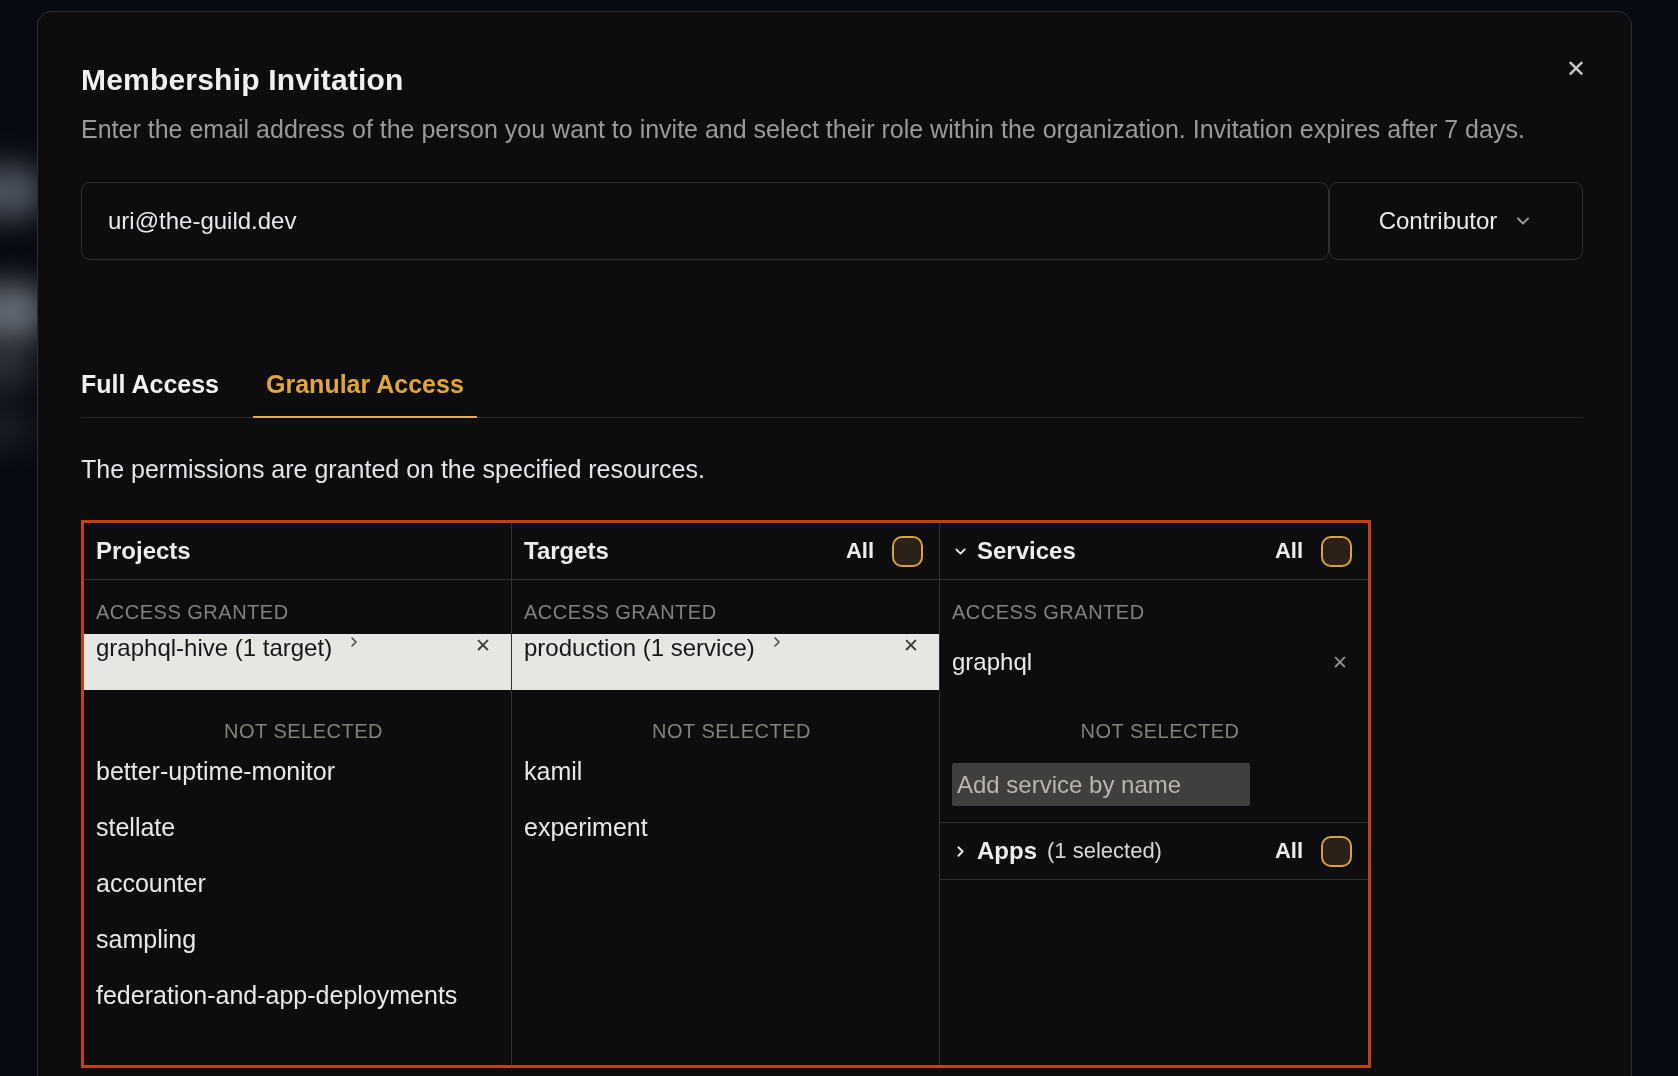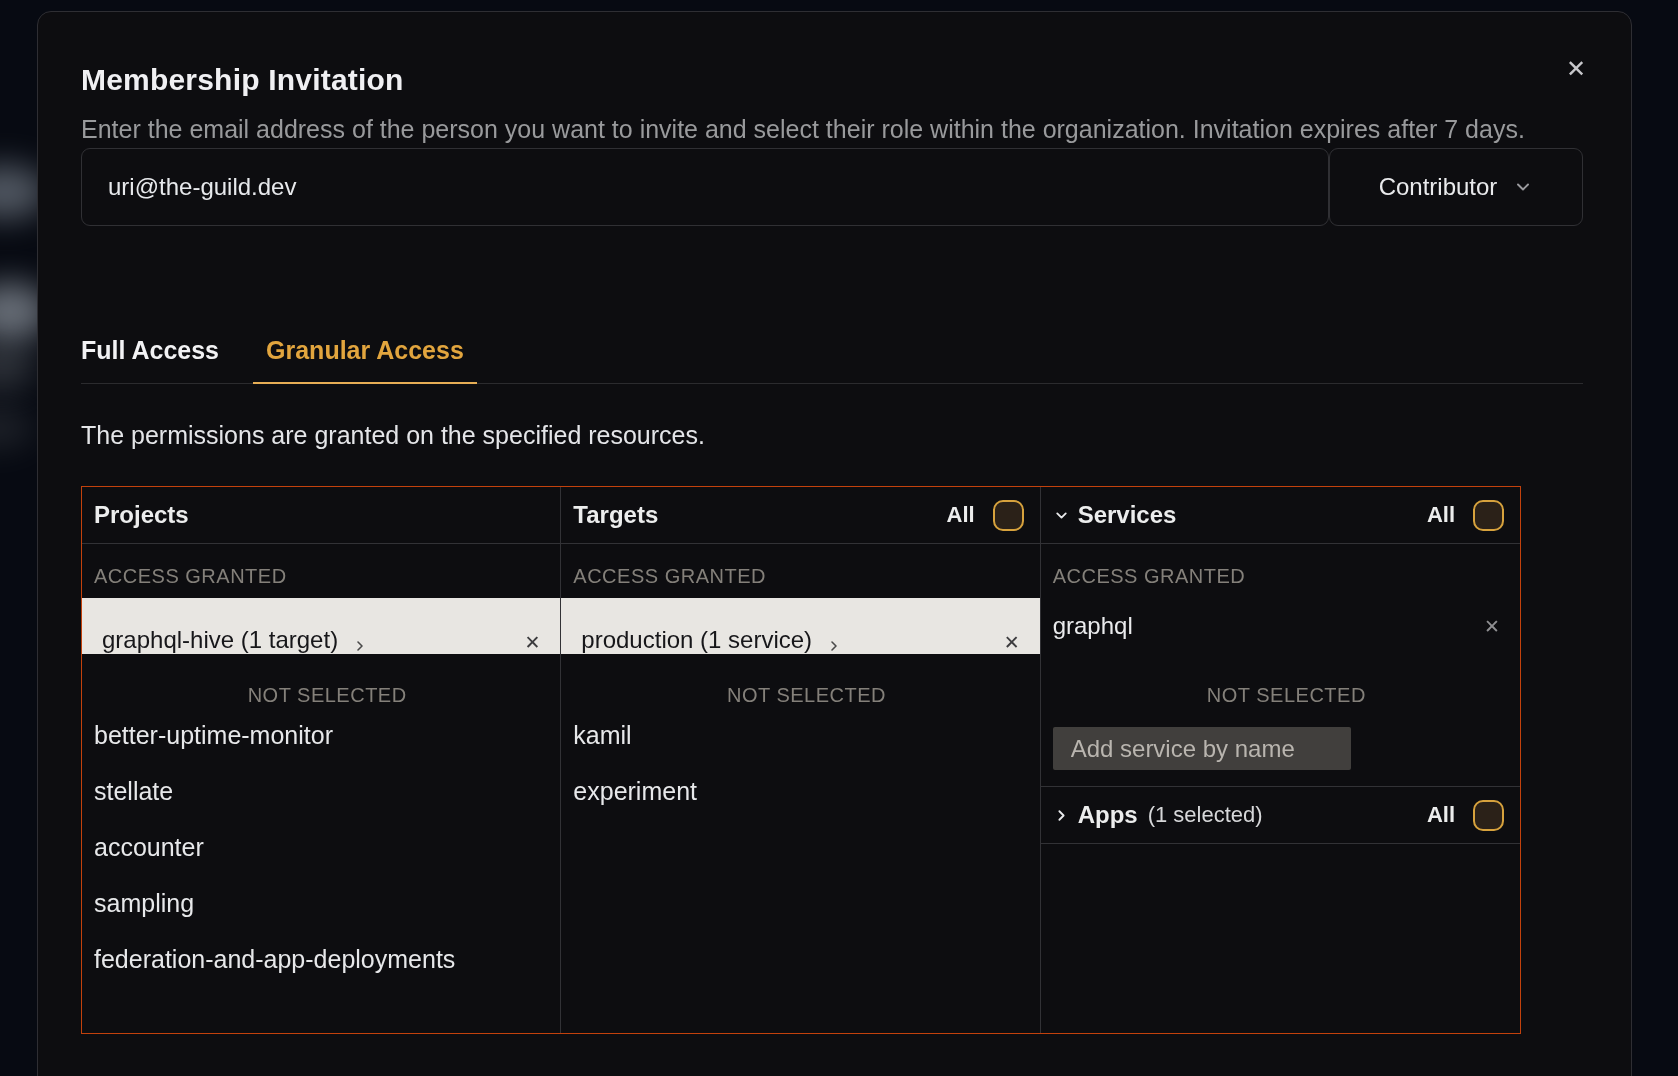--- a/index.html
+++ b/index.html
@@ -19,73 +19,73 @@
            padding:51px 50px 0 43px; }
 
   .close-btn { position:absolute; top:40px; right:38px; width:34px; height:34px;
                background:none; border:none; color:#c7c7cb; font-size:24px; line-height:34px;
                text-align:center; cursor:pointer; font-family:inherit; }
 
   h1.title { font-size:30px; font-weight:bold; color:#f0f0f3; letter-spacing:.2px; }
 
   .desc { margin-top:13px; width:1502px; font-size:25px; line-height:38px; color:#999a9c; }
 
-  .email-row { display:flex; width:1502px;align-items:flex-end; }
+  .email-row { margin-top:34px; display:flex; width:1502px;align-items:flex-end; }
   .email-input { flex:1; height:78px; background:transparent; border:1px solid #303034;
                  border-radius:9px; color:#e7e9ec; font-size:24px; padding:0 26px;
                  font-family:inherit; outline:none; }
   .role-select { width:254px; height:78px; background:transparent; border:1px solid #303034;
                  border-radius:9px; color:#e9eaec; font-size:24px; display:flex;
                  align-items:center; justify-content:center; gap:16px; cursor:pointer;
                  font-family:inherit; }
   .role-select .chev { color:#9a9a9e; display:flex; }
 
   .tabs { margin-top:110px; width:1502px; border-bottom:1px solid #2b2b2e; display:flex; }
   .tab { font-size:25px; font-weight:bold; padding:0 0 17px 0; margin-right:34px;
          color:#f2f2f4; cursor:pointer; }
   .tab.active { color:#e2a53e; border-bottom:2px solid #e6ad55; margin-bottom:-1px;
                 padding-left:13px; padding-right:13px; }
 
   .note { margin-top:37px; font-size:25px; color:#e4e5e8; }
 
-  .panel { margin-top:36px; width:1440px; height:548px; border:1px solid #c2410c;
+  .panel { margin-top:36px; width:1290px; height:548px; border:3px solid #c2410c;
            display:grid; grid-template-columns:1fr 1fr 1fr; overflow:hidden; }
   .col { border-right:1px solid #323236; overflow:hidden; }
   .col:last-child { border-right:none; }
   .col-header { height:57px; border-bottom:1px solid #323236; display:flex;
                 align-items:center; padding:0 16px 0 12px; }
   .col-title { font-size:24px; font-weight:bold; color:#eceded; }
   .hspacer { flex:1; }
   .all-wrap { display:flex; align-items:center; gap:18px;font-weight:bold; }
   .all-label { font-size:22px; color:#eceded; }
   .checkbox { width:31px; height:31px; border:2px solid #d7a23d; border-radius:10px;
               background:#2b2118; cursor:pointer; }
 
   .section-label { margin:21px 0 0 12px; font-size:20px; color:#84807a; letter-spacing:.5px; }
 
   .row-selected { margin-top:10px; height:56px; background:#e8e6e2; display:flex;
-                  align-items:flex-end; padding:0 20px 0 20px; cursor:pointer; }
+                  align-items:flex-start; padding:0 20px 0 12px; cursor:pointer; }
   .row-selected .row-label { font-size:24px; color:#17171a; }
   .row-selected .chev-r { color:#4a4a4a; margin-left:14px; display:flex; }
   .remove-x { background:none; border:none; font-size:19px; color:#3c3c3e; cursor:pointer;
               font-family:inherit; }
 
   .row-plain { margin-top:10px; height:56px; display:flex; align-items:center;
                padding:0 20px 0 12px; cursor:pointer; }
   .row-plain .row-label { font-size:24px; color:#e9eaec; }
   .remove-x.on-dark { color:#8f8f92; }
 
   .ns-label { margin-top:30px;text-align:center; }
   .item { height:56px; display:flex; align-items:center; padding-left:12px;
           font-size:25px; color:#e7e8ea; cursor:pointer; }
   .item:first-of-type { margin-top:8px; }
 
   .svc-input { display:block; margin:20px 0 0 12px; width:298px; height:43px;
                background:#413f3d; border:none; border-radius:2px; font-size:24px;
-               color:#c7c3bd; padding:0 8px 0 18px; font-family:inherit; outline:none; }
+               color:#c7c3bd; padding:0 8px 0 5px; font-family:inherit; outline:none; }
   .svc-input::placeholder { color:#b9b5af; }
 
   .apps-row { margin-top:16px; height:58px; border-top:1px solid #323236;
               border-bottom:1px solid #323236; display:flex; align-items:center;
               padding:0 16px 0 12px; }
   .apps-row .chev-r2 { color:#e9eaec; display:flex; margin-right:8px; }
   .apps-title { font-size:24px; font-weight:bold; color:#eceded; }
   .apps-count { font-size:22px; color:#d6d7d9; margin-left:10px; }
 
   .hdr-chev { color:#e9eaec; display:flex; margin-right:8px; }

